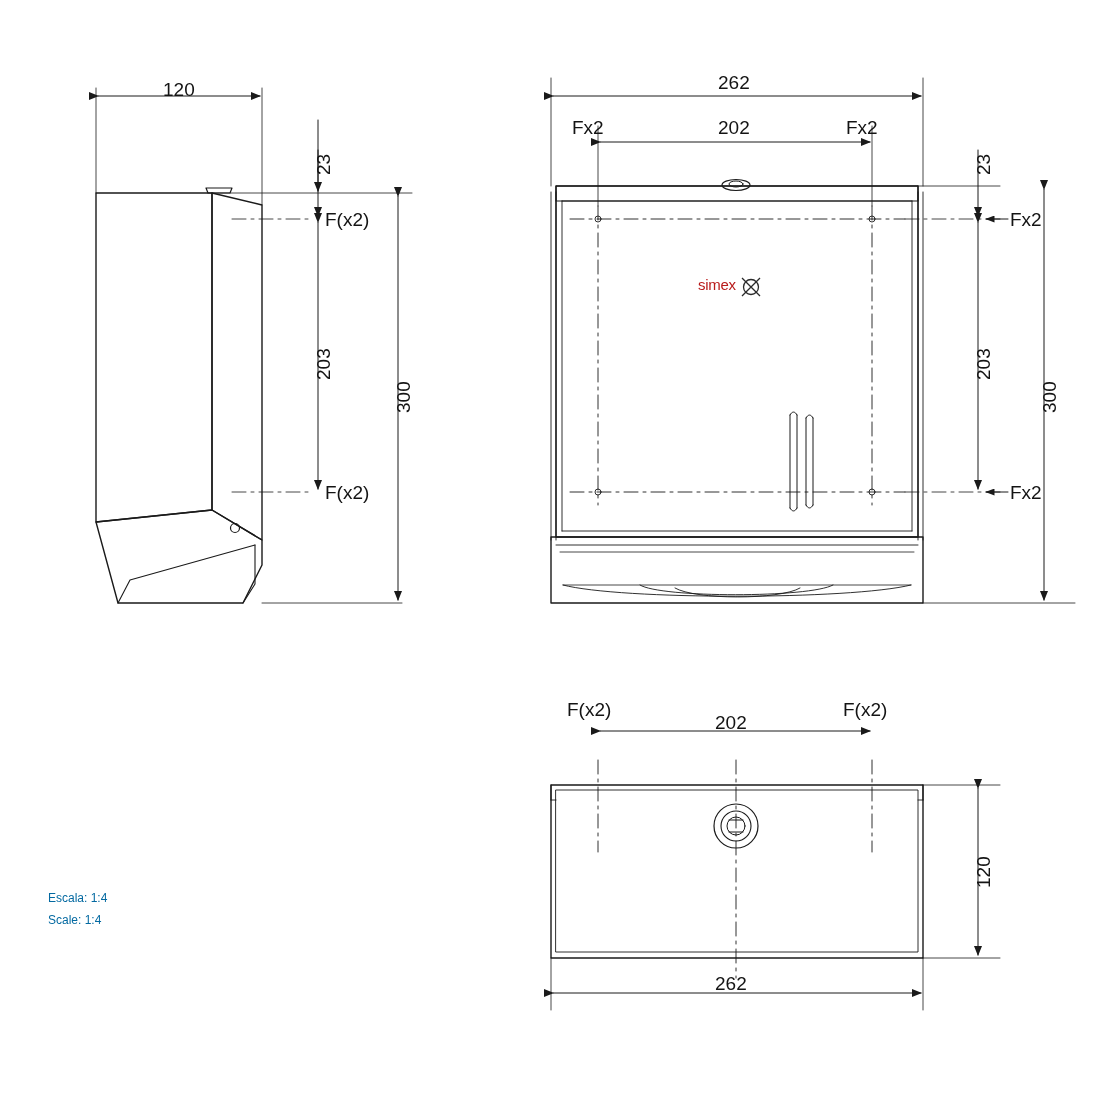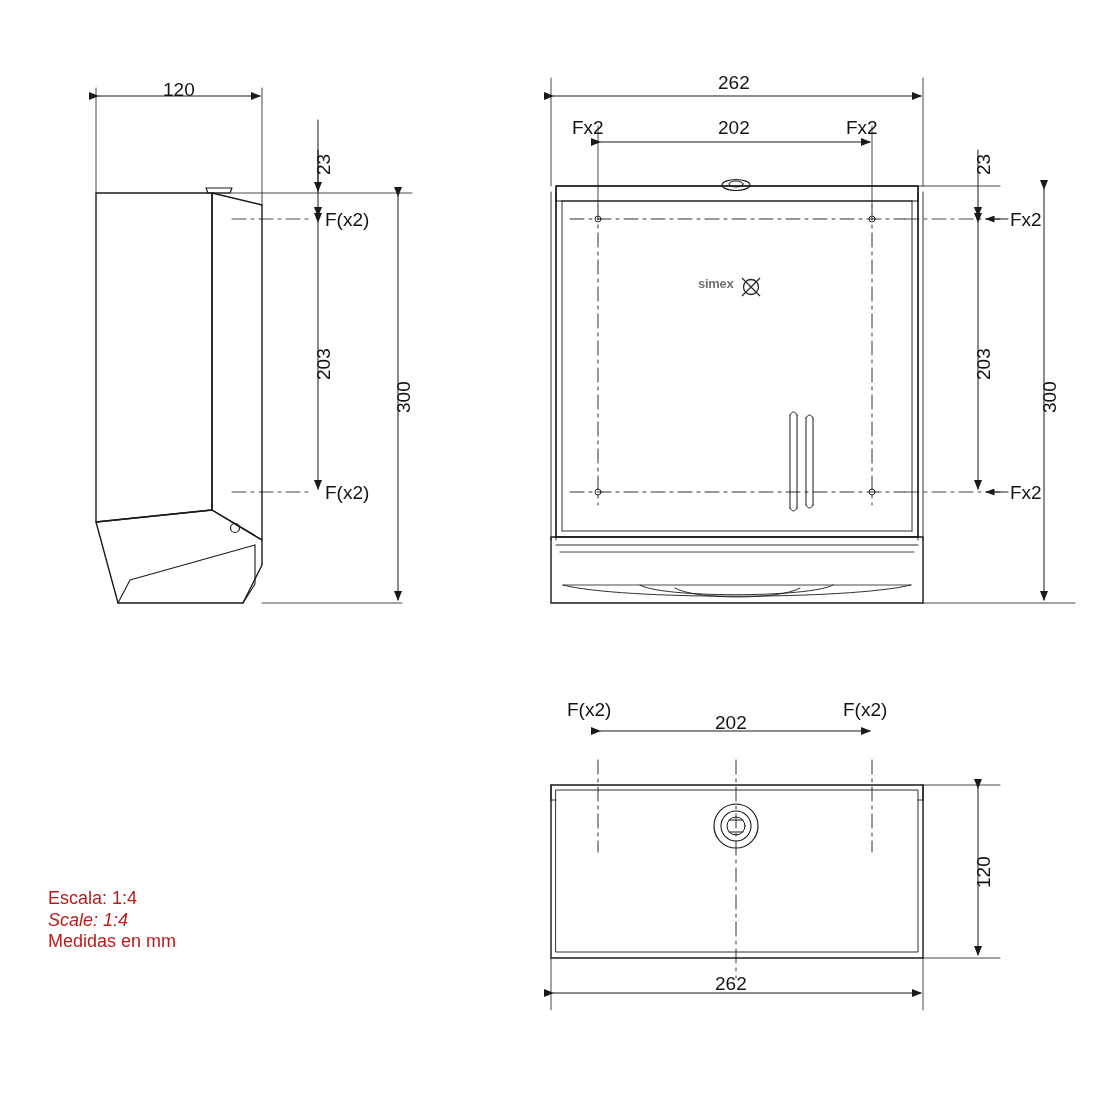--- a/index.html
+++ b/index.html
@@ -25,41 +25,41 @@
     position: absolute;
     left: 0; top: 0;
     width: 1100px;
     height: 1100px;
   }
   .legend {
     position: absolute;
     left: 48px;
     top: 888px;
     width: 330px;
-    font-size: 18px;
+    font-size: 12px;
     line-height: 21.5px;
-    color: #b91c1c;
+    color: #0369a1;
   }
   .legend div { white-space: nowrap; }
-  .legend .ital { font-style: italic; }
+  .legend .ital { }
   .lbl {
     position: absolute;
     font-size: 19px;
     color: #141414;
     white-space: nowrap;
   }
   .lbl.rot {
     transform-origin: left top;
     transform: rotate(-90deg);
   }
   .brand {
     position: absolute;
-    font-size: 13px;
-    font-weight: bold;
-    color: #737373;
+    font-size: 15px;
+    font-weight: normal;
+    color: #b91c1c;
     letter-spacing: -0.3px;
   }
 </style>
 </head>
 <body>
 
 <div id="sheet">
 
   <svg class="drawing" viewBox="0 0 1100 1100">
     <defs>
@@ -224,16 +224,15 @@
 
   <div class="lbl" style="left:715px; top:712px;">202</div>
   <div class="lbl" style="left:567px; top:699px;">F(x2)</div>
   <div class="lbl" style="left:843px; top:699px;">F(x2)</div>
   <div class="lbl rot" style="left:973px; top:888px;">120</div>
   <div class="lbl" style="left:715px; top:973px;">262</div>
 
   <div class="legend">
     <div>Escala: 1:4</div>
     <div class="ital">Scale: 1:4</div>
-    <div>Medidas en mm</div>
   </div>
 
 </div>
 
 </body></html>

